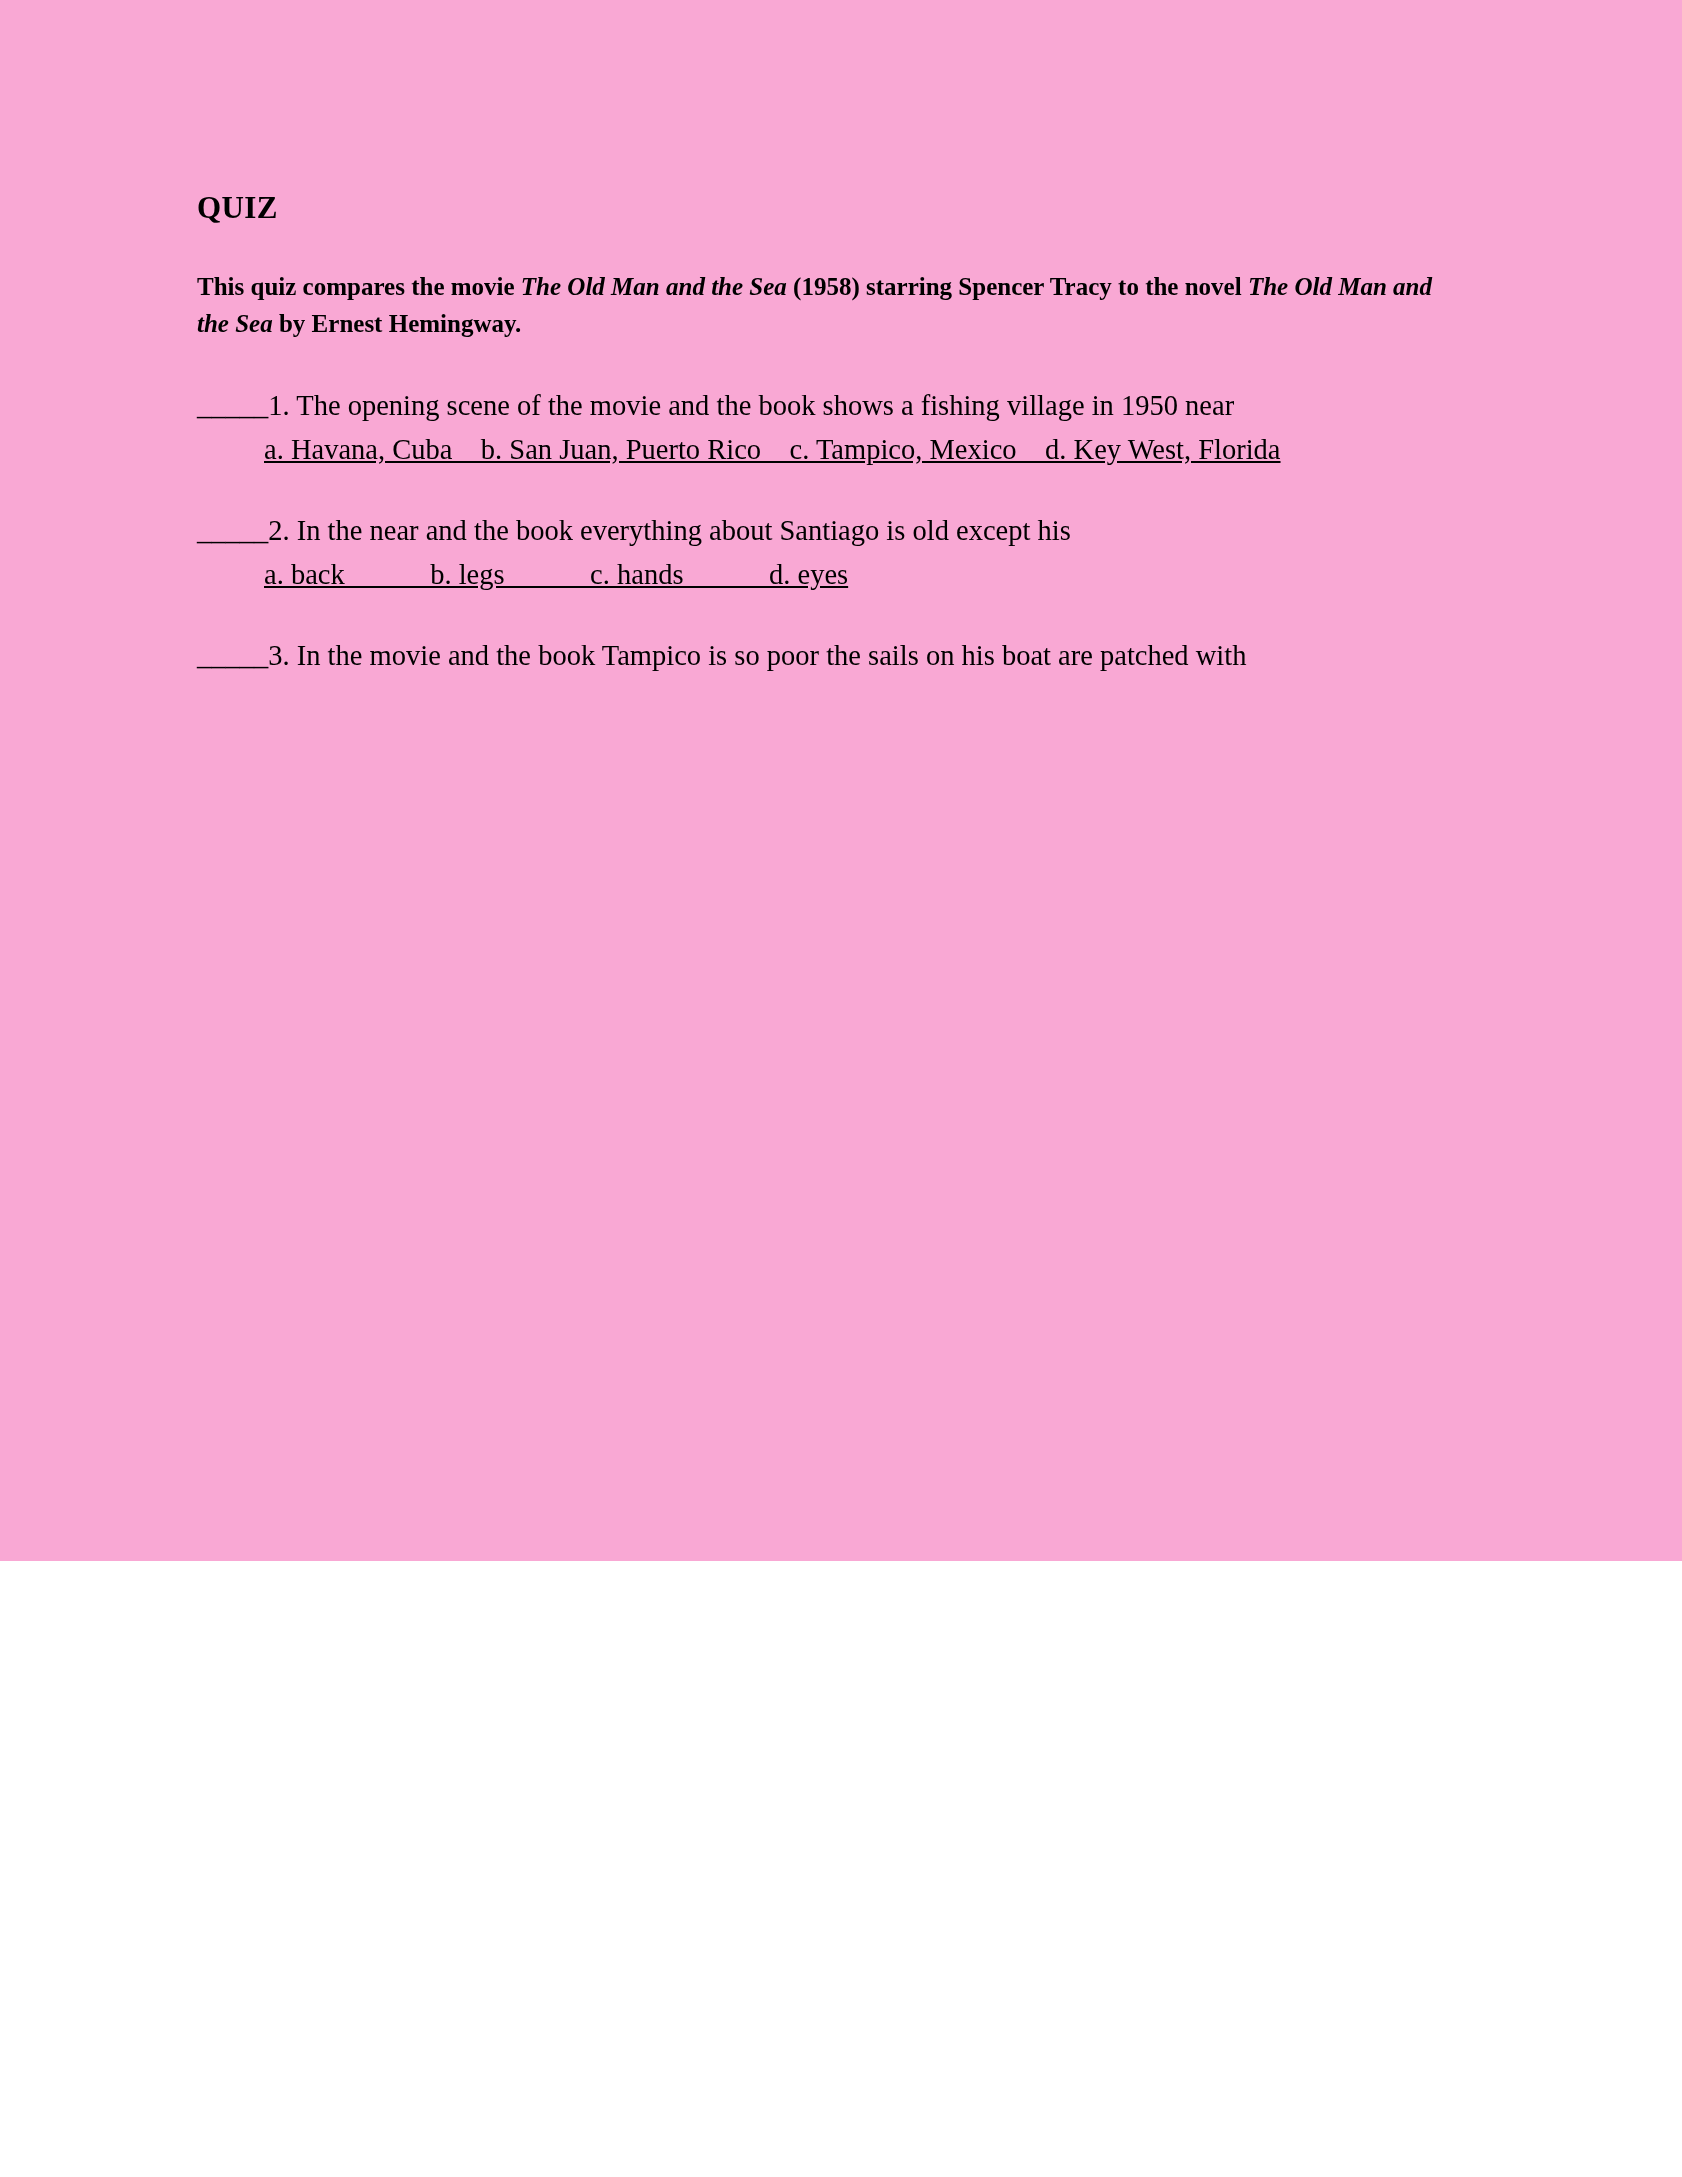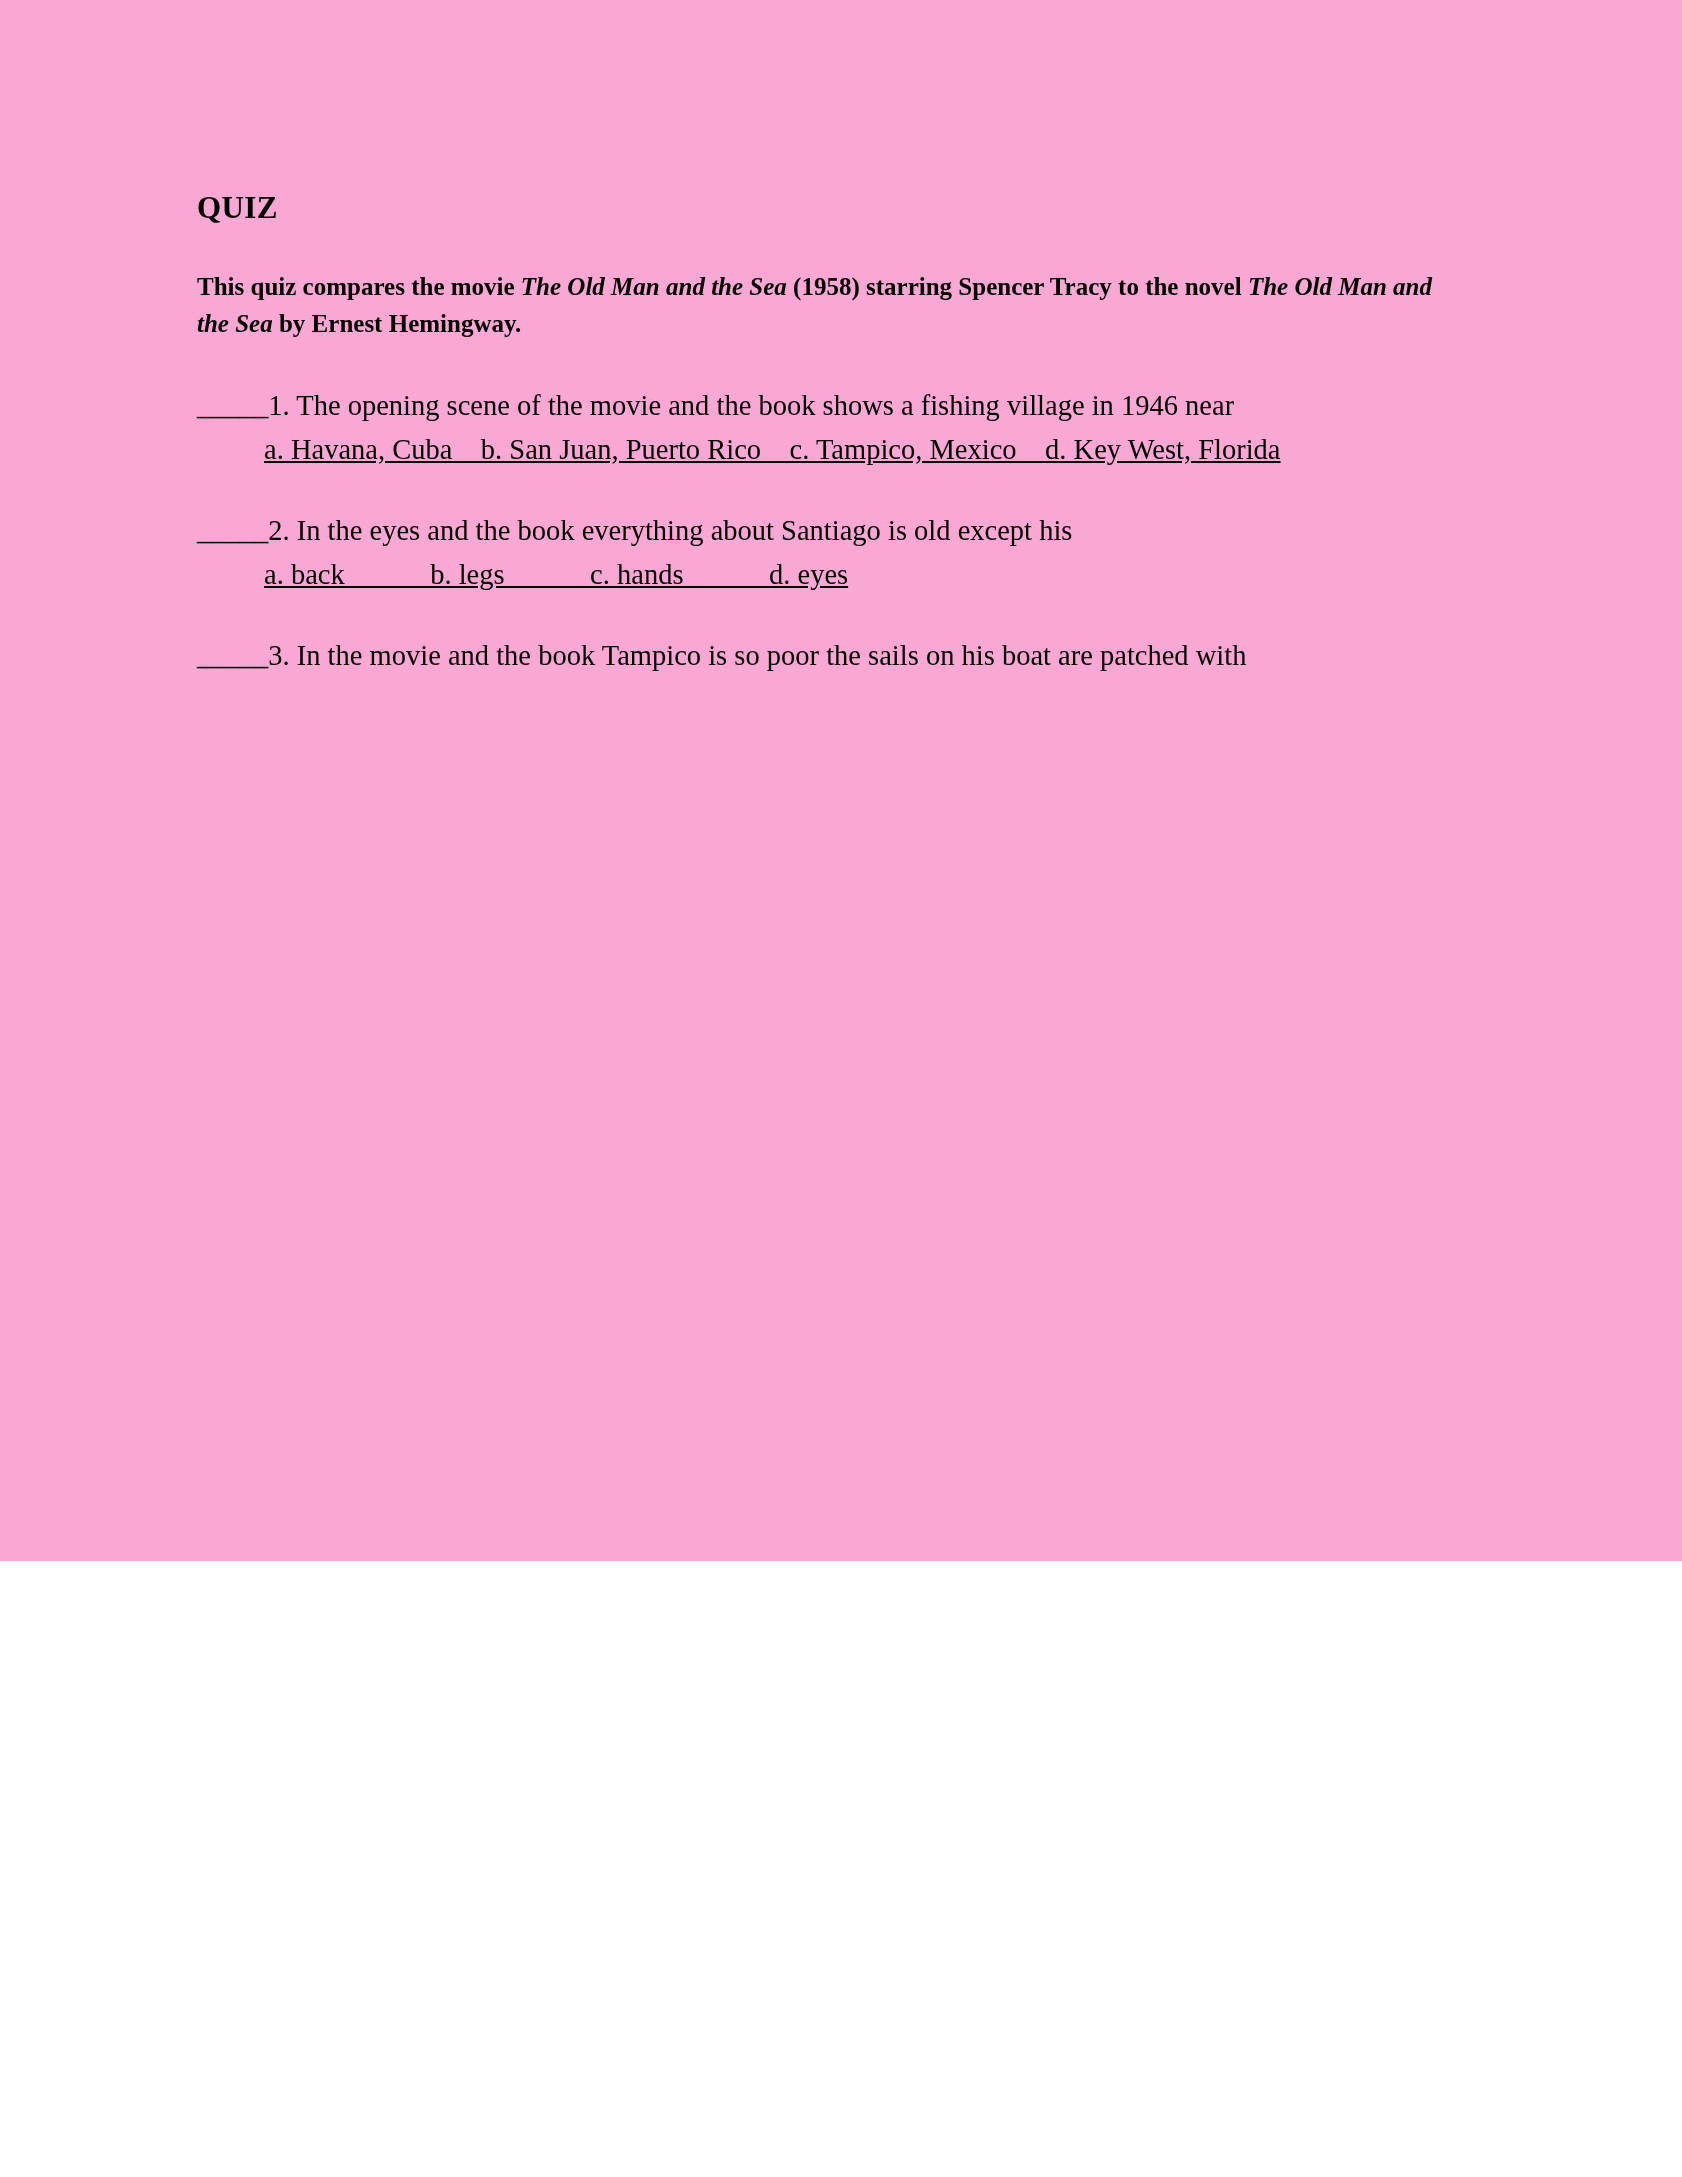--- a/index.html
+++ b/index.html
@@ -69,26 +69,26 @@
 <body>
 
 <div class="page">
   <div class="content">
 
     <h1 class="doc-title">QUIZ</h1>
 
     <p class="intro"><span>This quiz compares the movie </span><span class="ital">The Old Man and the Sea</span><span> (1958) starring Spencer Tracy to the novel </span><span class="ital">The Old Man and the Sea</span><span> by Ernest Hemingway.</span></p>
 
     <div class="question-block">
-      <div class="q-stem"><span class="q-blank">_____</span><span>1.</span><span> The opening scene of the movie and the book shows a fishing village in 1946 near</span></div>
+      <div class="q-stem"><span class="q-blank">_____</span><span>1.</span><span> The opening scene of the movie and the book shows a fishing village in 1950 near</span></div>
       <div class="q-choices">a. Havana, Cuba    b. San Juan, Puerto Rico    c. Tampico, Mexico    d. Key West, Florida</div>
     </div>
 
     <div class="question-block">
-      <div class="q-stem"><span class="q-blank">_____</span><span>2.</span><span> In the eyes and the book everything about Santiago is old except his</span></div>
+      <div class="q-stem"><span class="q-blank">_____</span><span>2.</span><span> In the near and the book everything about Santiago is old except his</span></div>
       <div class="q-choices">a. back            b. legs            c. hands            d. eyes</div>
     </div>
 
     <div class="question-block">
       <div class="q-stem"><span class="q-blank">_____</span><span>3.</span><span> In the movie and the book Tampico is so poor the sails on his boat are patched with</span></div>
     </div>
 
   </div>
 </div>
 

